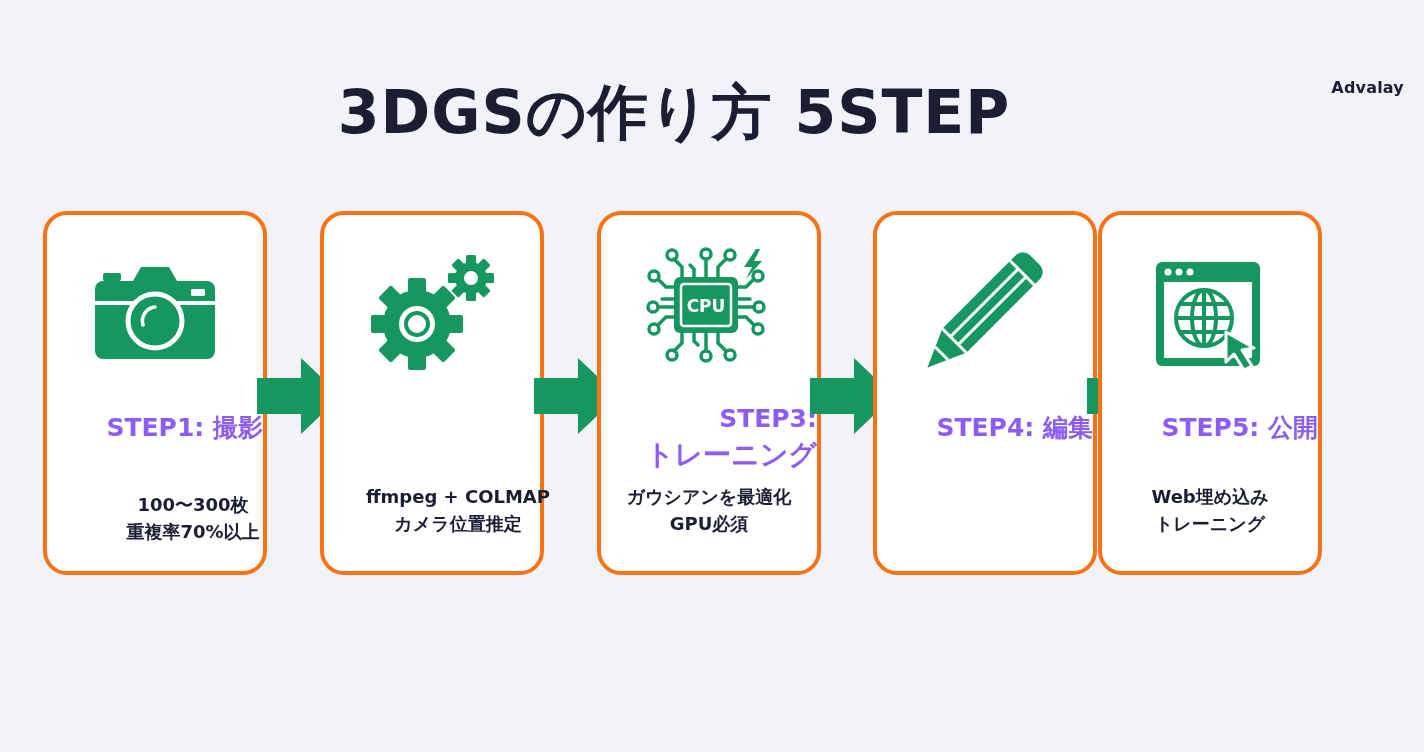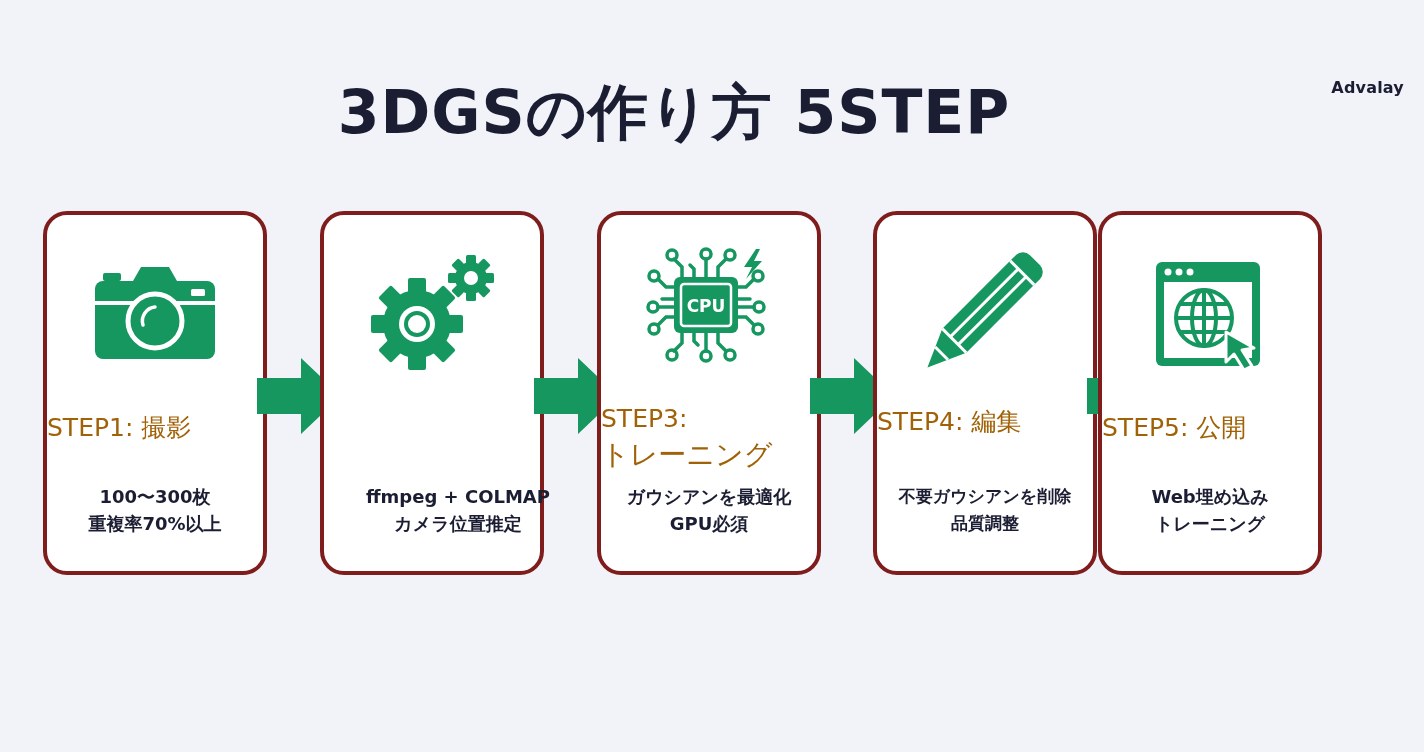--- a/index.html
+++ b/index.html
@@ -36,43 +36,43 @@
     color: #1b1d33;
     letter-spacing: 1px;
     line-height: 80px;
   }
   .card {
     position: absolute;
     top: 211px;
     width: 224px;
     height: 364px;
     background: #ffffff;
-    border: 4px solid #7f1d1d;
+    border: 4px solid #f97316;
     border-radius: 24px;
     box-sizing: border-box;
   }
   .card .icon {
     position: absolute;
     left: 50%;
     transform: translateX(-50%);
     top: 38px;
     width: 140px;
     height: 120px;
     display: flex;
     align-items: center;
     justify-content: center;
   }
   .card .step-title {
     position: absolute;
     left: 0;
     width: 100%;
-    text-align: left;
+    text-align: right;
     font-size: 25px;
-    font-weight: normal;
-    color: #a16207;
+    font-weight: bold;
+    color: #8b5cf6;
     line-height: 34px;
   }
   .card .step-desc {
     position: absolute;
     left: 0;
     width: 100%;
     text-align: center;
     font-size: 18px;
     font-weight: bold;
     color: #1b1d33;
@@ -98,21 +98,21 @@
       <rect x="10" y="8" width="18" height="8" rx="2" fill="#15975f"></rect>
       <path d="M40 16 L48 2 H76 L84 16 Z" fill="#15975f"></path>
       <rect x="2" y="16" width="120" height="78" rx="8" fill="#15975f"></rect>
       <rect x="2" y="36" width="120" height="4" fill="#ffffff"></rect>
       <rect x="98" y="24" width="14" height="7" rx="1.5" fill="#ffffff"></rect>
       <circle cx="62" cy="56" r="27" fill="#15975f" stroke="#ffffff" stroke-width="5"></circle>
       <path d="M50 60 A14 14 0 0 1 62 42" fill="none" stroke="#ffffff" stroke-width="3.5" stroke-linecap="round"></path>
     </svg>
   </div>
   <div class="step-title" style="top:196px;">STEP1: 撮影</div>
-  <div class="step-desc" style="top:268px;">100〜300枚
+  <div class="step-desc" style="top:276px;padding-left:38px;">100〜300枚
 重複率70%以上</div>
 </div>
 
 <svg class="arrow" style="left:257px;" viewBox="0 0 84 76">
   <polygon points="0,20 44,20 44,0 84,38 44,76 44,56 0,56" fill="#15975f"></polygon>
 </svg>
 
 <div class="card" style="left:320px;">
   <div class="icon">
     <svg width="130" height="118" viewBox="0 0 130 118">
@@ -219,23 +219,21 @@
         <path d="M54 -17 H62 A10 10 0 0 1 72 -7 V7 A10 10 0 0 1 62 17 H54 Z" fill="#15975f"></path>
         <polygon points="-42,-17 -80,0 -42,17" fill="#15975f"></polygon>
         <line x1="-42" y1="-17" x2="-42" y2="17" stroke="#ffffff" stroke-width="3"></line>
         <line x1="54" y1="-17" x2="54" y2="17" stroke="#ffffff" stroke-width="3"></line>
         <line x1="-42" y1="-5.5" x2="54" y2="-5.5" stroke="#ffffff" stroke-width="3"></line>
         <line x1="-42" y1="5.5" x2="54" y2="5.5" stroke="#ffffff" stroke-width="3"></line>
         <line x1="-60" y1="-9" x2="-60" y2="9" stroke="#ffffff" stroke-width="3"></line>
       </g>
     </svg>
   </div>
-  <div class="step-title" style="top:190px;">STEP4: 編集</div>
-  <div class="step-desc" style="top:268px; font-size:17px;">不要ガウシアンを削除
-品質調整</div>
+  <div class="step-title" style="top:196px;">STEP4: 編集</div>
 </div>
 
 <svg class="arrow" style="left:1087px;" viewBox="0 0 84 76">
   <polygon points="0,20 44,20 44,0 84,38 44,76 44,56 0,56" fill="#15975f"></polygon>
 </svg>
 
 <div class="card" style="left:1098px;padding-left:32px;">
   <div class="icon" style="top:40px;">
     <svg width="120" height="114" viewBox="0 0 120 114">
       <rect x="6" y="4" width="104" height="104" rx="6" fill="#15975f"></rect>

